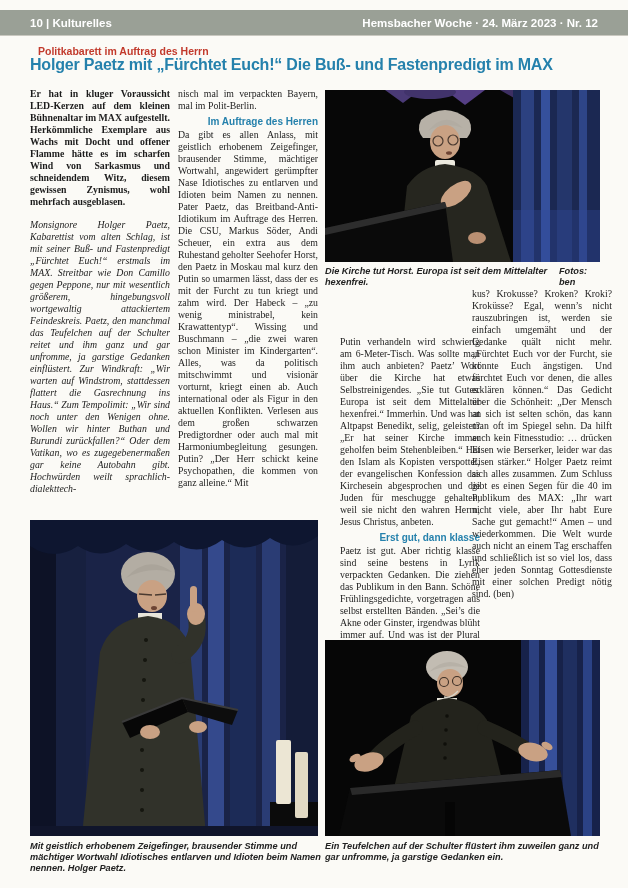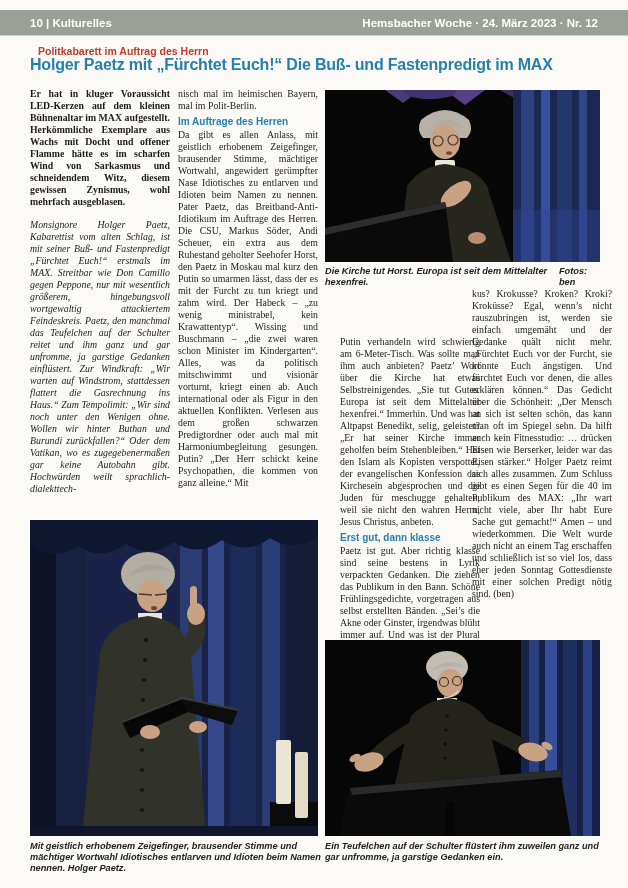--- a/index.html
+++ b/index.html
@@ -13,21 +13,21 @@
         font-weight:bold;font-size:10.5px;color:#c23a2c;margin-left:8px;}
   .headline{position:absolute;left:30px;top:56px;width:580px;margin:0;
         font-family:"Liberation Sans",sans-serif;font-weight:bold;font-size:16px;
         letter-spacing:-0.2px;color:#2581ac;}
   .col{position:absolute;width:140px;overflow:hidden;text-align:justify;
         font-size:9.8px;line-height:12px;hyphens:auto;-webkit-hyphens:auto;}
   .col p{margin:0;}
   .col p + p{margin-top:0;font-style:italic;}
   .intro{font-weight:bold;margin-bottom:11px !important;}
   .subhead{margin:4px 0 1px 0;font-family:"Liberation Sans",sans-serif;font-weight:bold;
-        font-size:10px;color:#2581ac;text-align:left;}
+        font-size:10px;color:#2581ac;text-align:right;}
   .col1{left:30px;top:88px;height:428px;}
   .col2{left:178px;top:88px;height:426px;}
   .col3{left:340px;top:288px;height:350px;margin-top:48px;}
   .col4{left:472px;top:288px;height:352px;}
   figure{margin:0;position:absolute;background:#000;}
   .photo-top{left:325px;top:90px;width:275px;height:172px;}
   .photo-bl{left:30px;top:520px;width:288px;height:316px;}
   .photo-br{left:325px;top:640px;width:275px;height:196px;}
   figure svg{display:block;width:100%;height:100%;}
   .caption{position:absolute;font-family:"Liberation Sans",sans-serif;font-style:italic;
@@ -48,21 +48,21 @@
 
   <div class="kicker">Politkabarett im Auftrag des Herrn</div>
   <h1 class="headline">Holger Paetz mit „Fürchtet Euch!“ Die Buß- und Fastenpredigt im MAX</h1>
 
   <div class="col col1">
     <p class="intro">Er hat in kluger Voraussicht LED-Kerzen auf dem kleinen Bühnenaltar im MAX aufgestellt. Herkömmliche Exemplare aus Wachs mit Docht und offener Flamme hätte es im scharfen Wind von Sarkasmus und schneidendem Witz, diesem gewissen Zynismus, wohl mehrfach ausgeblasen.</p>
     <p>Monsignore Holger Paetz, Kabarettist vom alten Schlag, ist mit seiner Buß- und Fastenpredigt „Fürchtet Euch!“ erstmals im MAX. Streitbar wie Don Camillo gegen Peppone, nur mit wesentlich größerem, hingebungsvoll wortgewaltig attackiertem Feindeskreis. Paetz, den manchmal das Teufelchen auf der Schulter reitet und ihm ganz und gar unfromme, ja garstige Gedanken einflüstert. Zur Windkraft: „Wir warten auf Windstrom, stattdessen flattert die Gasrechnung ins Haus.“ Zum Tempolimit: „Wir sind noch unter den Wenigen ohne. Wollen wir hinter Buthan und Burundi zurückfallen?“ Oder dem Vatikan, wo es zugegebenermaßen gar keine Autobahn gibt. Hochwürden weilt sprachlich-dialekttech-</p>
   </div>
 
   <div class="col col2">
-    <p>nisch mal im heimischen Bayern, mal im Polit-Berlin.</p>
+    <p>nisch mal im verpackten Bayern, mal im Polit-Berlin.</p>
     <h3 class="subhead">Im Auftrage des Herren</h3>
     <p>Da gibt es allen Anlass, mit geistlich erhobenem Zeigefinger, brausender Stimme, mächtiger Wortwahl, angewidert gerümpfter Nase Idiotisches zu entlarven und Idioten beim Namen zu nennen. Pater Paetz, das Breitband-Anti-Idiotikum im Auftrage des Herren. Die CSU, Markus Söder, Andi Scheuer, ein extra aus dem Ruhestand geholter Seehofer Horst, den Paetz in Moskau mal kurz den Putin so umarmen lässt, dass der es mit der Furcht zu tun kriegt und zahm wird. Der Habeck – „zu wenig ministrabel, kein Krawattentyp“. Wissing und Buschmann – „die zwei waren schon Minister im Kindergarten“. Alles, was da politisch mitschwimmt und visionär vorturnt, kriegt einen ab. Auch international oder als Figur in den aktuellen Konflikten. Verlesen aus dem großen schwarzen Predigtordner oder auch mal mit Harmoniumbegleitung gesungen. Putin? „Der Herr schickt keine Psychopathen, die kommen von ganz alleine.“ Mit</p>
   </div>
 
   <figure class="photo-top">
     <svg viewBox="0 0 275 172" preserveAspectRatio="none">
       <rect width="275" height="172" fill="#070707"></rect>
       <g>
         <path d="M60,0 L95,0 L78,13 Z" fill="#4a3a76"></path>
         <path d="M120,0 L160,0 L140,15 Z" fill="#553f85"></path>

